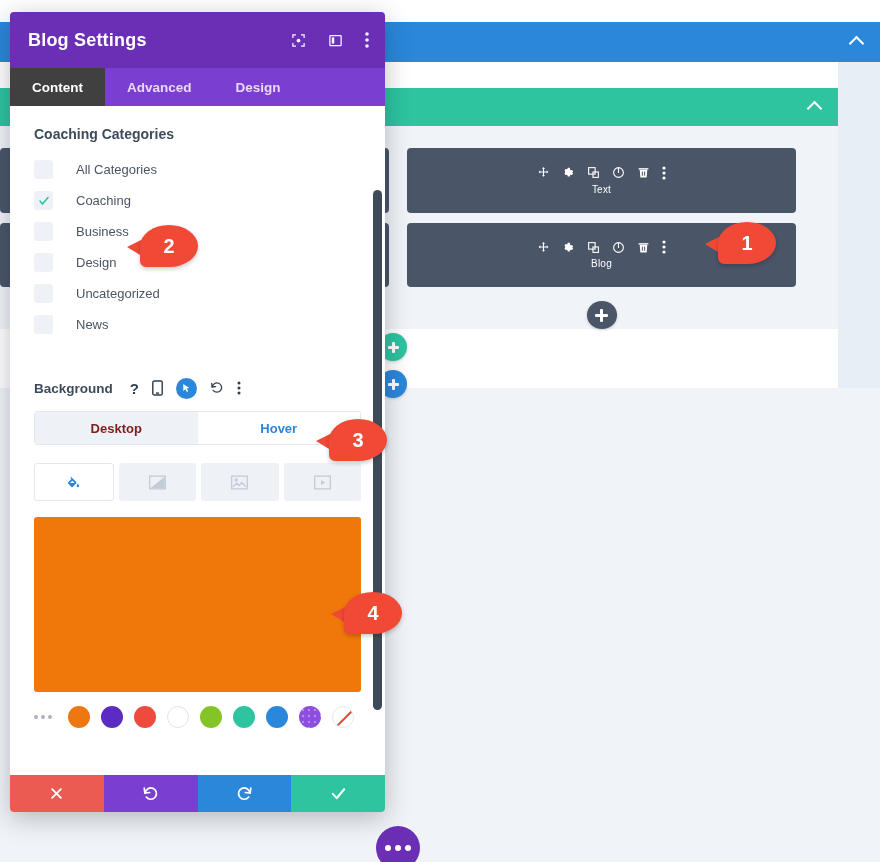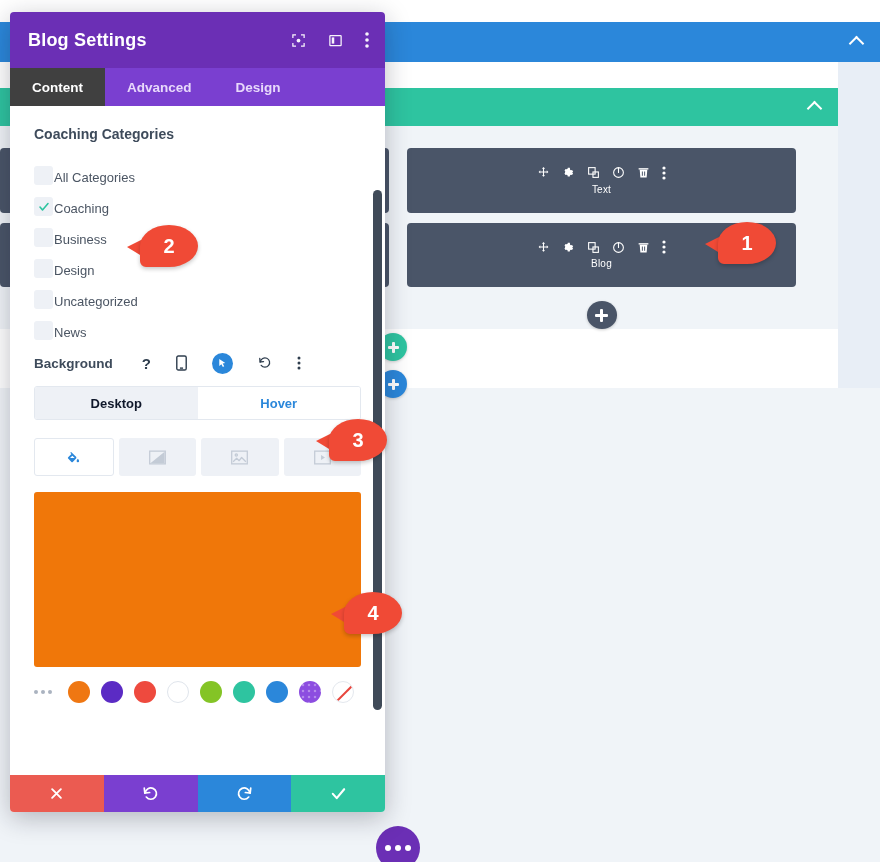--- a/index.html
+++ b/index.html
@@ -105,42 +105,42 @@
     padding:0 22px; display:flex; align-items:center; justify-content:center;
     color:#e8d9fb; font-size:13.5px; font-weight:600; cursor:pointer;
   }
   .tab.active { background:#404040; color:#ffffff; }
 
   .modal-body { flex:1; overflow:hidden; position:relative; background:#fff; padding:20px 24px 0 24px; }
 
   .section-title { font-size:14px; font-weight:700; color:#3e4b5b; margin-bottom:12px; }
 
   .cat-list { display:flex; flex-direction:column; }
-  .cat-row { display:flex; align-items:flex-end; height:31px; gap:1px; cursor:pointer; }
+  .cat-row { display:flex; align-items:center; height:31px; gap:23px; cursor:pointer; }
   .cbx {
     width:19px; height:19px; border-radius:3px; background:#eef1f6;
     display:flex; align-items:center; justify-content:center; flex:0 0 19px;
   }
   .cbx .tick { display:none; }
   .cbx.checked .tick { display:block; }
   .cat-label { font-size:13px; color:#4b5563; }
 
-  .bg-head { display:flex; align-items:center; gap:25px; margin-top:11px; height:24px; }
+  .bg-head { display:flex; align-items:center; gap:13px; margin-top:36px; height:24px; }
   .bg-head-title { font-size:13.5px; font-weight:700; color:#3e4b5b; margin-right:4px; }
   .bg-ic { color:#2f3e4e; display:flex; align-items:center; cursor:pointer; }
   .bg-ic.qm { font-size:15px; font-weight:700; }
   .bg-ic.active-circle {
     width:21px; height:21px; border-radius:50%; background:#2b87da;
     align-items:center; justify-content:center; color:#fff;
   }
 
   .seg { display:flex; margin-top:11px; height:34px; border:1px solid #e3e8ef; border-radius:3px; overflow:hidden; }
   .seg-btn {
     flex:1; display:flex; align-items:center; justify-content:center;
-    font-size:13px; font-weight:600; cursor:pointer; background:#eef1f6; color:#0f172a;
+    font-size:13px; font-weight:600; cursor:pointer; background:#eef1f6; color:#7f1d1d;
   }
   .seg-btn.active { background:#ffffff; color:#2b87da; }
 
   .bgtypes { display:flex; gap:5px; margin-top:18px; }
   .bgtype {
     flex:1; height:38px; background:#eef1f6; border-radius:3px;
     display:flex; align-items:center; justify-content:center; cursor:pointer;
     color:#c3cbd6;
   }
   .bgtype.active { background:#ffffff; border:1px solid #e3e8ef; color:#2b87da; }

